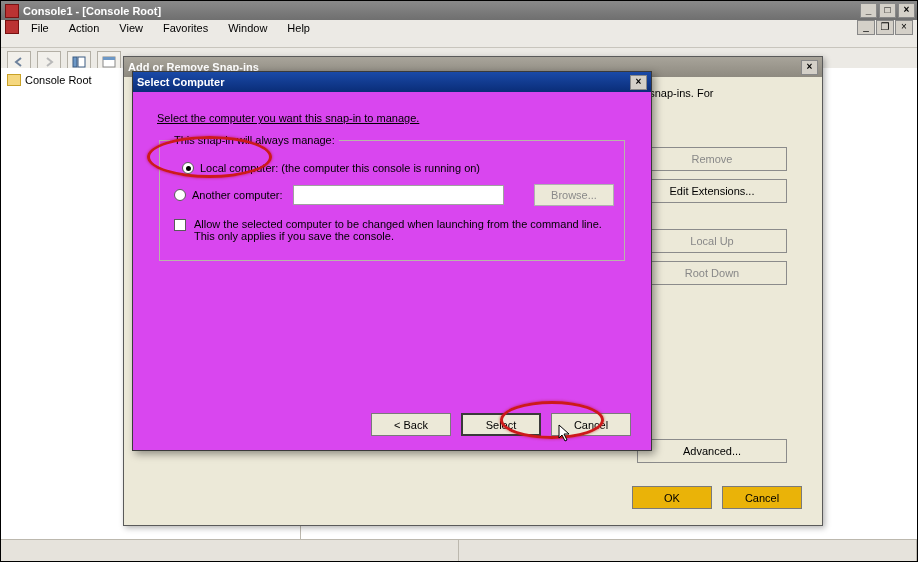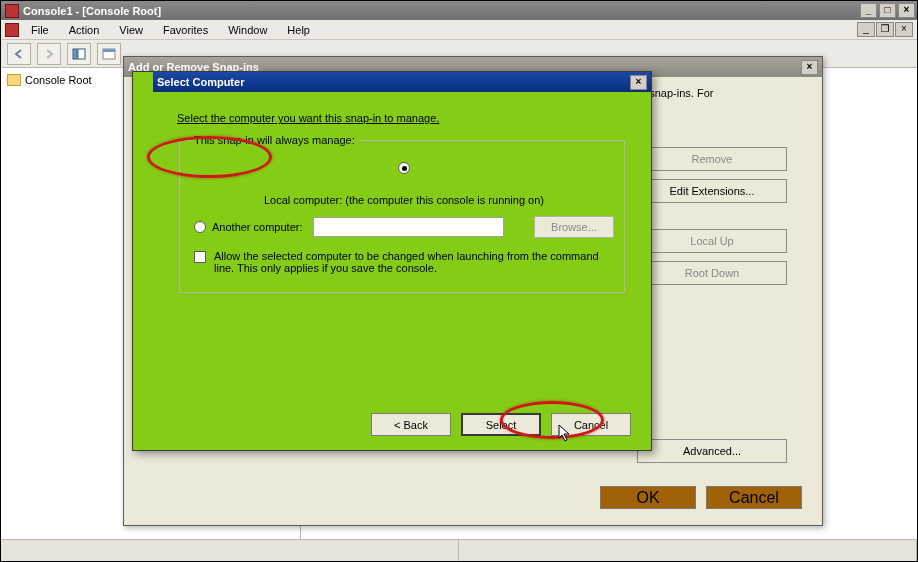--- a/index.html
+++ b/index.html
@@ -35,23 +35,22 @@
   .win-btn {
     width: 17px; height: 15px;
     background: #d4d0c8;
     border: 1px solid #888;
     color:#000;
     font-size: 10px;
     line-height: 12px;
     text-align: center;
   }
   .menubar {
-    height: 20px;
+    height: 28px;
     display: flex;
-    align-items: center;
     padding: 0 4px;
     gap: 4px;
     background: #eceae5;
     border-bottom: 1px solid #c8c5bd;
   }
   .menubar .appicon2 {
     width: 14px; height: 14px; background:#b33; border:1px solid #711;
   }
   .menubar span { padding: 2px 8px; }
   .toolbar {
@@ -124,52 +123,51 @@
     border:1px solid #8b8b8b;
     font-size:11px;
   }
   .snapin-btn.disabled { color:#888; }
   .snapin-bottom {
     position:absolute;
     right:20px; bottom:16px;
     display:flex; gap:10px;
   }
   .snapin-bottom button{
-    width:96px;height:23px;
-    background:#a16207;border:1px solid #7a7a7a;font-size:16px;
+    width:80px;height:23px;
+    background:#eab308;border:1px solid #7a7a7a;font-size:11px;
   }
 
   
   .sel-dlg {
     position:absolute;
     top:70px; left:131px;
     width:520px; height:380px;
-    background:#84cc16;
+    background:#d946ef;
     border:1px solid #3a3a3a;
     box-shadow: 3px 3px 8px rgba(0,0,0,0.4);
-    padding-left: 20px;
   }
   .sel-dlg .dlg-title {
     height:20px;
     background: linear-gradient(#1a4aa8,#0a2d78);
     color:#fff; font-weight:bold;
     display:flex; align-items:center;
     padding:0 4px;
     font-size:11px;
   }
   .sel-dlg .dlg-title .spacer{flex:1;}
   .sel-body { padding: 20px 24px 10px 24px; }
   .sel-body .instr { margin-bottom:10px;text-decoration:underline; }
   fieldset.group {
     border:1px solid #b9b6a9;
     padding:10px 10px 14px 10px;
     font-size:11px;
   }
   fieldset.group legend { padding:0 4px; color:#000; }
-  .optrow { display:flex; align-items:center; gap:20px; margin:6px 0 10px 4px;flex-direction:column;}
+  .optrow { display:flex; align-items:center; gap:6px; margin:6px 0 10px 12px;}
   .radio {
     width:12px;height:12px;border-radius:50%;
     border:1px solid #5a5a5a;background:#fff;
     display:inline-flex;align-items:center;justify-content:center;
   }
   .radio.checked::after{content:"";width:5px;height:5px;border-radius:50%;background:#000;}
   .optrow2{ display:flex; align-items:center; gap:6px; margin:0 0 12px 4px;}
   .txtbox {
     flex:1; height:20px; background:#fff; border:1px solid #a0a0a0;
     margin-left:4px;

